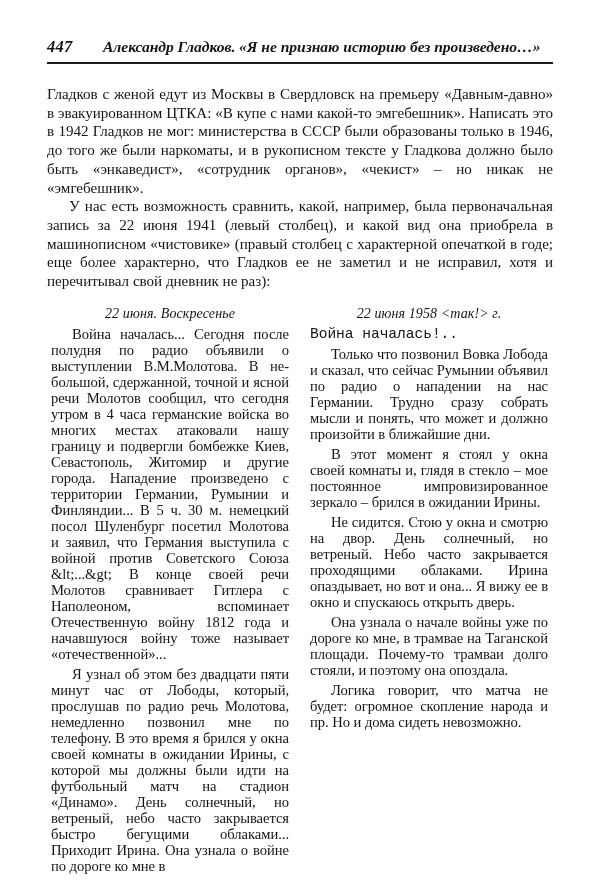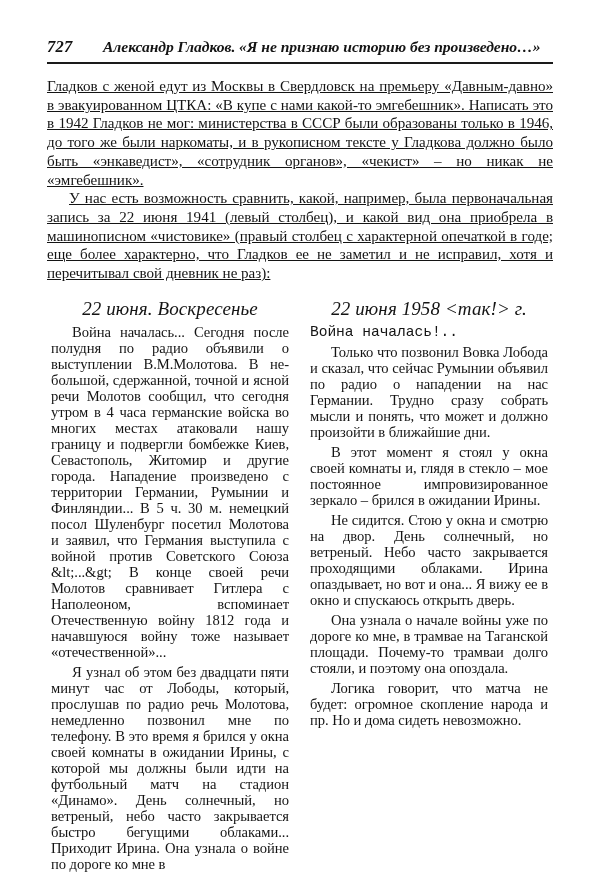--- a/index.html
+++ b/index.html
@@ -50,22 +50,21 @@
   }
   .head-rule {
     margin-top: 5px;
     height: 0;
     border-top: 2px solid #1a1a1a;
     width: 506px;
   }
 
   
   .intro {
-    margin-top: 13px;
-    text-decoration: underline;
+    margin-top: 21px;
   }
   .intro p {
     margin: 0;
     font-size: 15.1px;
     line-height: 18.7px;
     text-align: justify;
     text-justify: inter-word;
     hyphens: manual;
     letter-spacing: -0.02px;
   }
@@ -82,21 +81,21 @@
     display: flex;
     gap: 13px;
     align-items: flex-start;
   }
   .col {
     width: 246px;
     flex: 0 0 246px;
   }
   .col-head {
     font-style: italic;
-    font-size: 19px;
+    font-size: 14px;
     text-align: center;
     margin-bottom: 2px;
     letter-spacing: 0.1px;
   }
   .col p {
     margin: 4px;
     font-size: 14.6px;
     line-height: 16px;
     text-align: justify;
     text-justify: inter-word;
@@ -108,21 +107,21 @@
     text-indent: 0;
     font-family: Liberation Mono, monospace;
   }
 </style>
 </head>
 <body>
 
 <div class="page">
 
   <div class="running-head">
-    <span class="folio">727</span>
+    <span class="folio">447</span>
     <span class="head-title">Александр Гладков. «Я не признаю историю без произведено…»</span>
   </div>
   <div class="head-rule"></div>
 
   <div class="intro">
     <p>Гладков с женой едут из Москвы в Свердловск на премьеру «Давным-дав­но» в эвакуированном ЦТКА: «В купе с нами какой-то эмгебешник». Напи­сать это в 1942 Гладков не мог: министерства в СССР были образованы только в 1946, до того же были наркоматы, и в рукописном тексте у Гладко­ва должно было быть «энкаведист», «сотрудник органов», «чекист» – но никак не «эмгебешник».</p>
     <p>У нас есть возможность сравнить, какой, например, была первоначаль­ная запись за 22 июня 1941 (левый столбец), и какой вид она приобрела в машинописном «чистовике» (правый столбец с характерной опечаткой в годе; еще более характерно, что Гладков ее не заметил и не исправил, хотя и перечитывал свой дневник не раз):</p>
   </div>
 
   <div class="columns">

